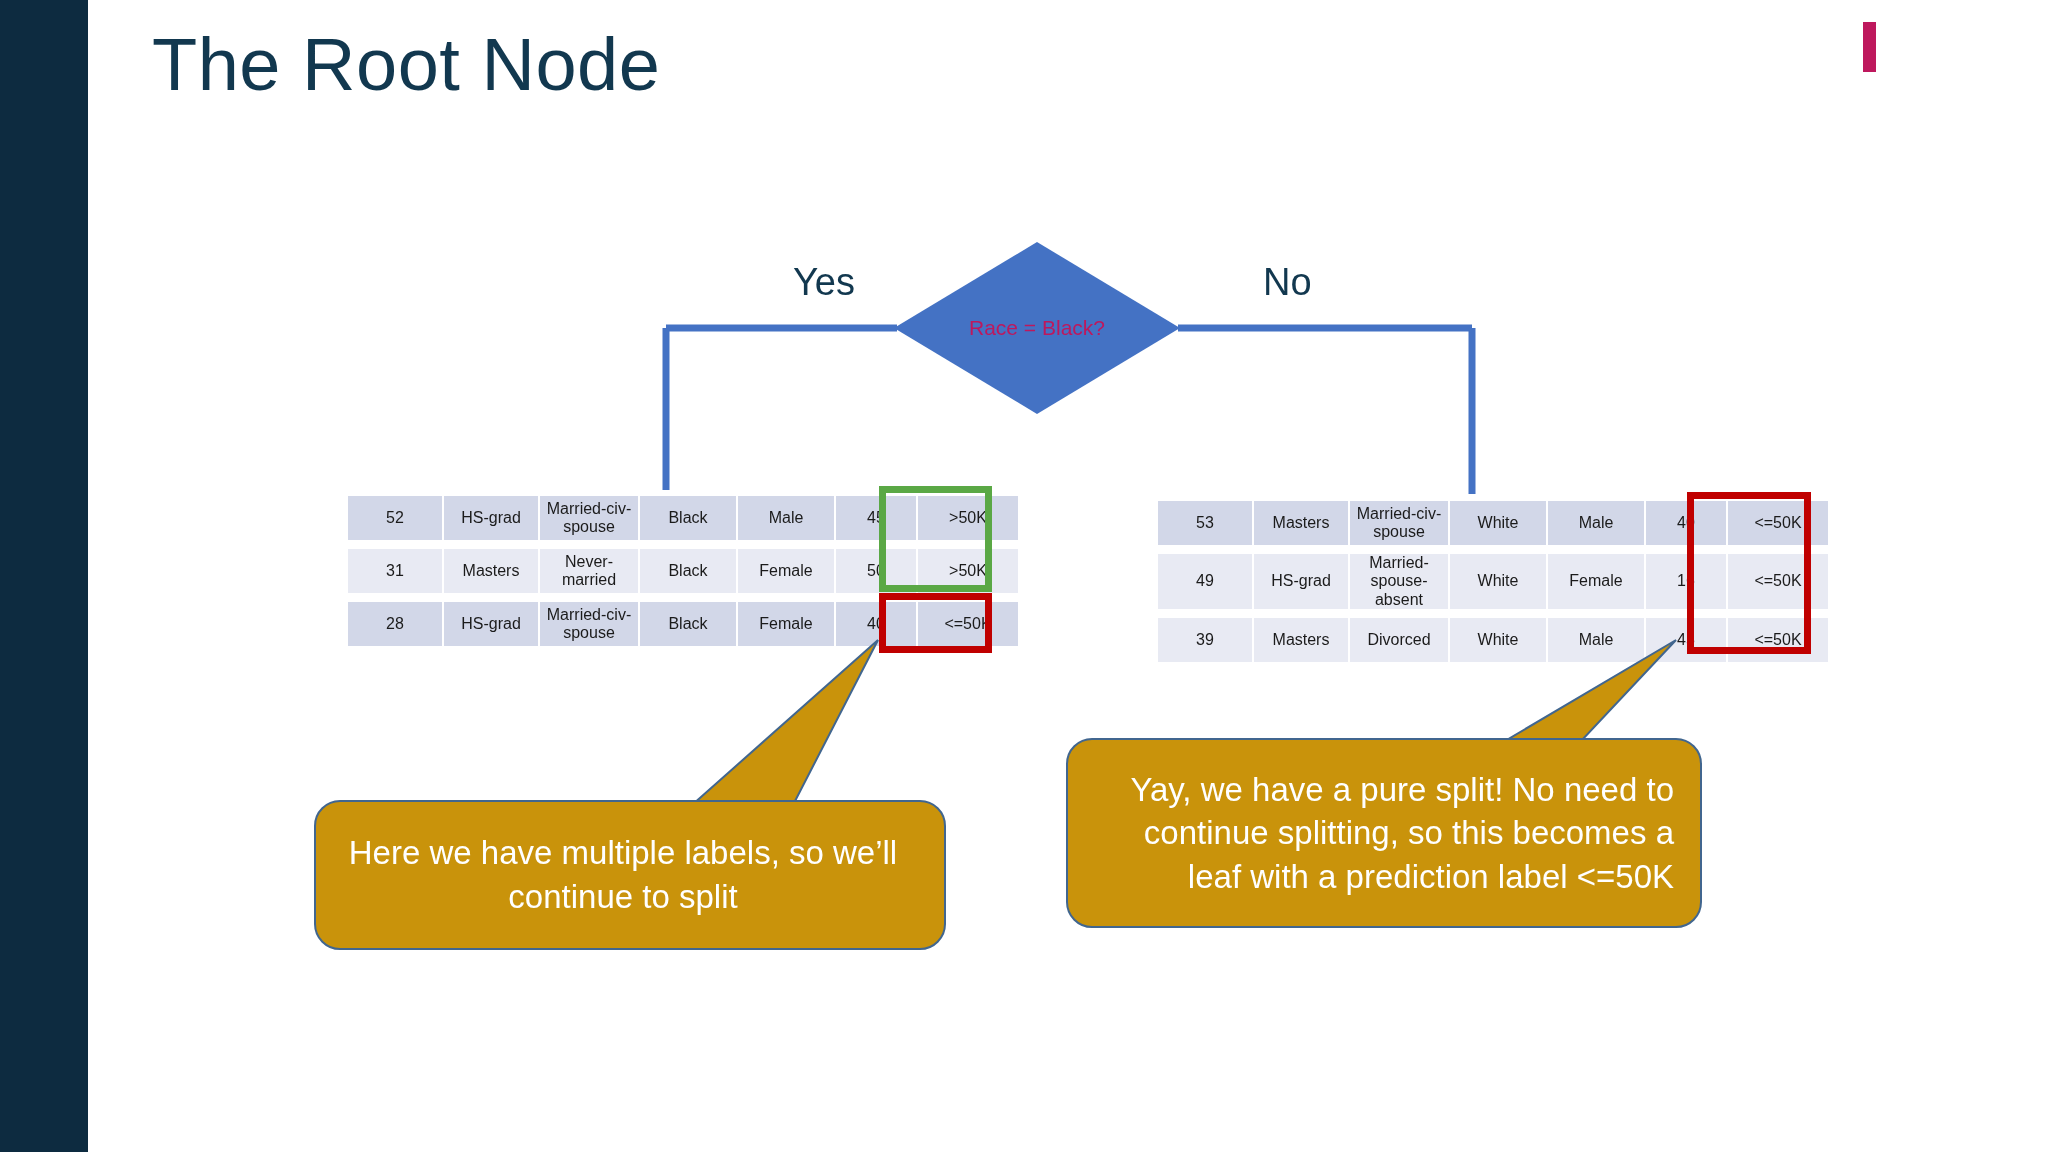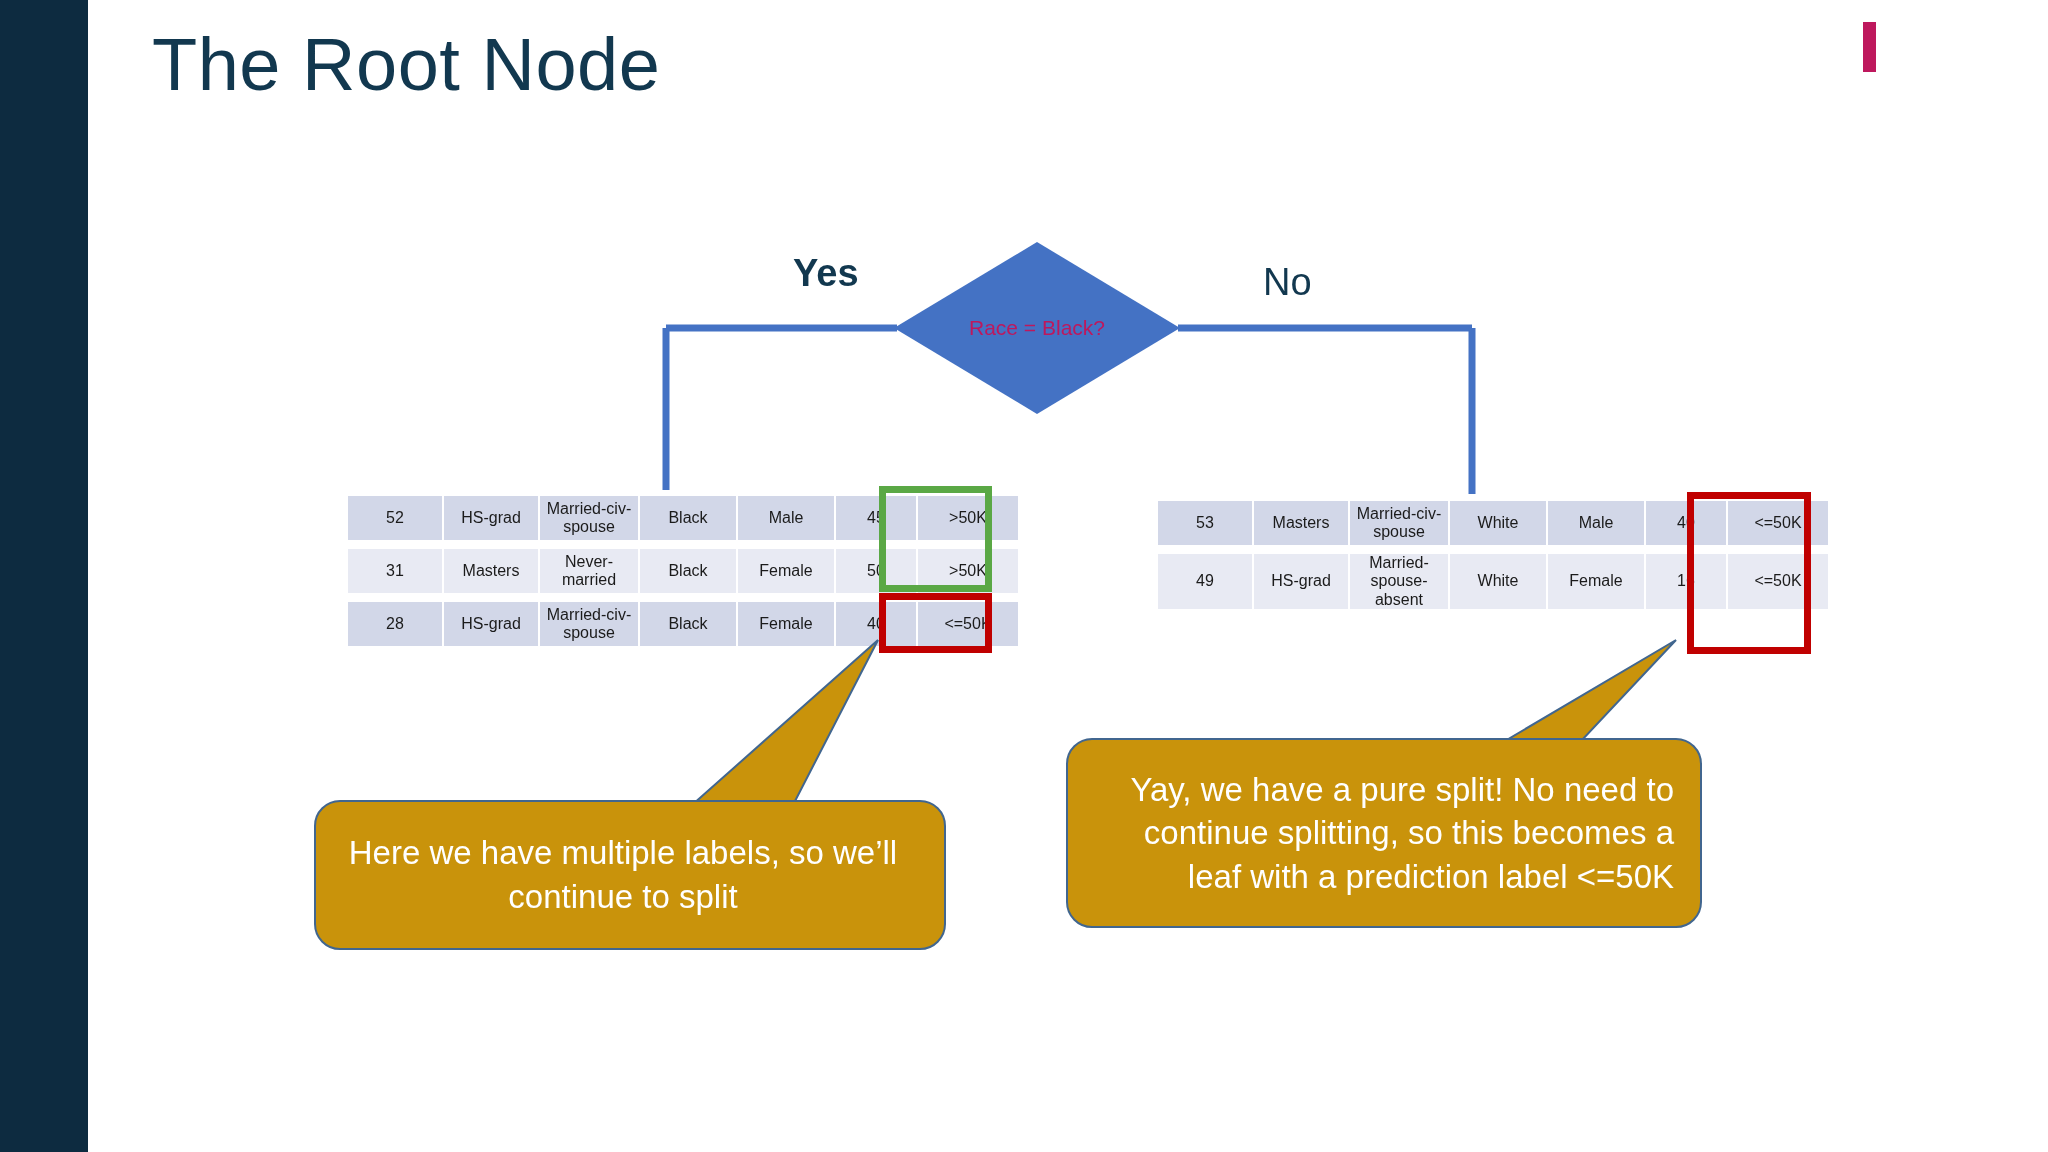--- a/index.html
+++ b/index.html
@@ -54,21 +54,21 @@
   .diamond-label{
     position:absolute;left:0;top:0;width:290px;height:176px;
     display:flex;align-items:center;justify-content:center;
     color:#be185d;font-size:21px;
     pointer-events:none;
   }
 
   .branch-label{
     position:absolute;font-size:38px;color:#12384f;
   }
-  .branch-yes{left:793px;top:252px;font-weight:bold;}
+  .branch-yes{left:793px;top:261px;}
   .branch-no{left:1263px;top:261px;}
 
   
   .connector{position:absolute;left:0;top:0;width:2048px;height:1152px;pointer-events:none;}
 
   
   .data-table{position:absolute;border-collapse:separate;border-spacing:2px 9px;}
   .data-table td{
     font-size:16px;color:#1b1b1b;text-align:center;vertical-align:middle;
     padding:0 3px;height:44px;line-height:1.15;
@@ -189,20 +189,29 @@
       </tr>
       <tr class="row-light">
         <td class="c-age">49</td>
         <td class="c-edu">HS-grad</td>
         <td class="c-mar">Married-spouse-absent</td>
         <td class="c-race">White</td>
         <td class="c-sex">Female</td>
         <td class="c-hrs">16</td>
         <td class="c-lbl">&lt;=50K</td>
       </tr>
+      <tr class="row-light">
+        <td class="c-age">39</td>
+        <td class="c-edu">Masters</td>
+        <td class="c-mar">Divorced</td>
+        <td class="c-race">White</td>
+        <td class="c-sex">Male</td>
+        <td class="c-hrs">45</td>
+        <td class="c-lbl">&lt;=50K</td>
+      </tr>
     </tbody>
   </table>
 
   <div class="hl-box hl-green hl-left-green"></div>
   <div class="hl-box hl-red hl-left-red"></div>
   <div class="hl-box hl-red hl-right-red"></div>
 
   <svg class="callout-tail" style="left:500px;top:630px;width:420px;height:190px;" viewBox="0 0 420 190">
     <polygon points="378,10 192,175 293,175" fill="#c9930b" stroke="#41668f" stroke-width="2"></polygon>
   </svg>

